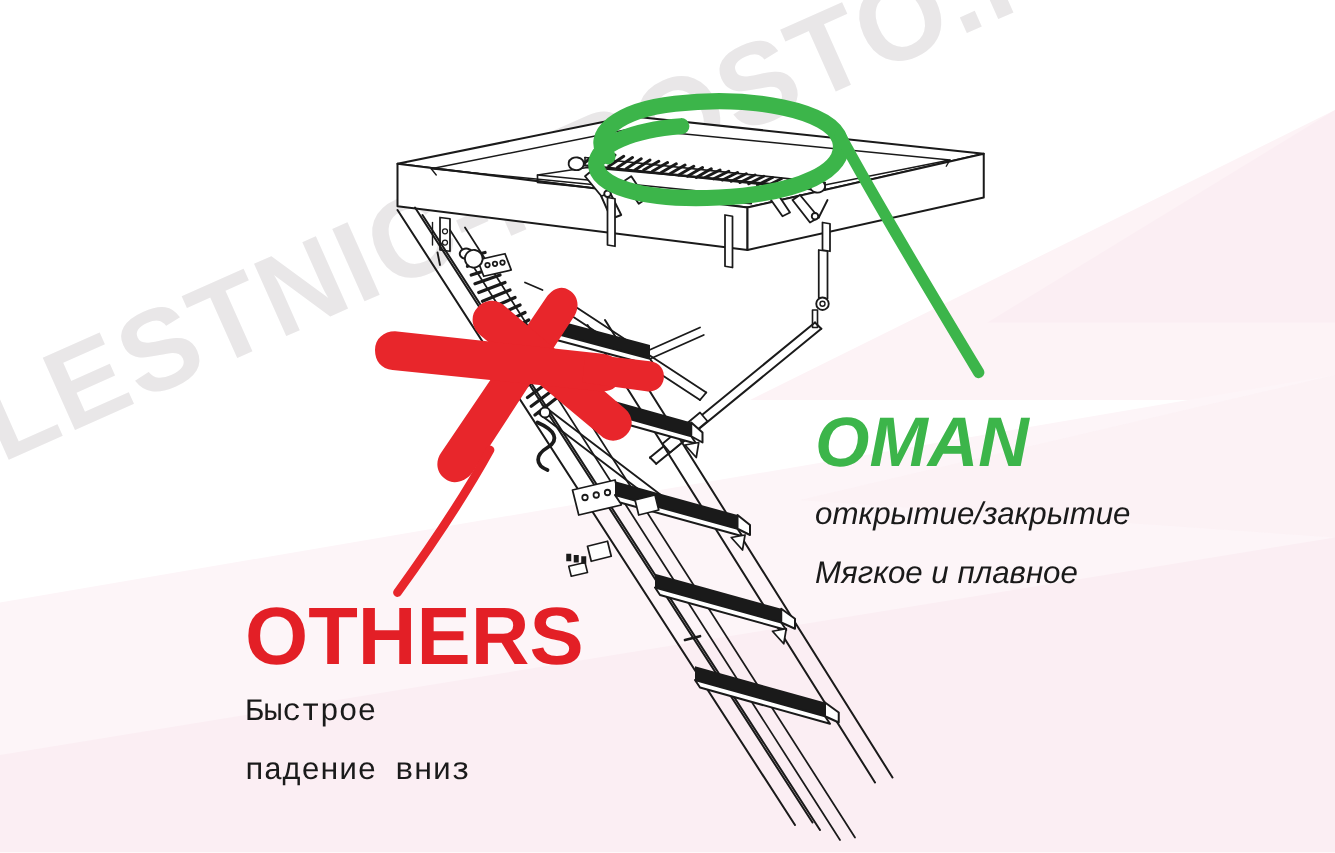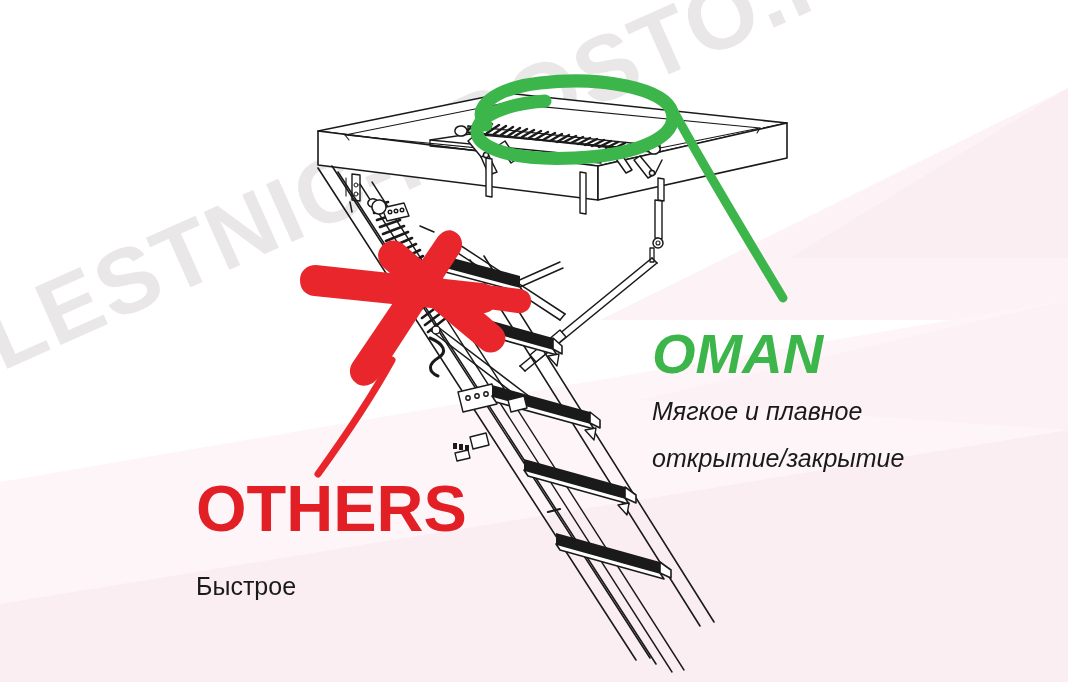--- a/index.html
+++ b/index.html
@@ -46,21 +46,21 @@
   .label-sub{
     font-size:25px;
     color:#1a1a1a;
     line-height:1.38;
     white-space:nowrap;
     margin:0;
   }
   #oman-block{left:652px;top:326px;font-style:italic;}
   #oman-block .label-sub{margin-top:12px;}
   #others-block{left:196px;top:476px;}
-  #others-block .label-sub{margin-top:28px;}
+  #others-block .label-sub{margin-top:12px;font-family:Liberation Mono, monospace;}
 </style>
 </head>
 <body>
 
 <div id="stage">
 
   <svg class="bg-layer" viewBox="0 0 1068 682" preserveAspectRatio="none">
     <rect x="0" y="0" width="1068" height="682" fill="#ffffff"></rect>
 
     <polygon points="1068,88 1068,320 600,320 1068,88" fill="#fdf3f6"></polygon>
@@ -294,22 +294,23 @@
       <path d="M468,283 L520,289 C528,290 532,296 531,303
                C530,310 524,314 517,313 L466,306 Z"></path>
     </g>
     <g fill="none" stroke="#e8262b" stroke-linecap="round" stroke-width="7">
       <path d="M392,360 C370,400 344,438 318,474"></path>
     </g>
   </svg>
 
   <div class="label-block" id="oman-block">
     <div class="label-head" id="oman-head">OMAN</div>
+    <div class="label-sub">открытие/закрытие</div>
     <div class="label-sub">Мягкое и плавное</div>
-    <div class="label-sub">открытие/закрытие</div>
   </div>
 
   <div class="label-block" id="others-block">
     <div class="label-head" id="others-head">OTHERS</div>
     <div class="label-sub">Быстрое</div>
+    <div class="label-sub">падение вниз</div>
   </div>
 
 </div>
 
 </body></html>

